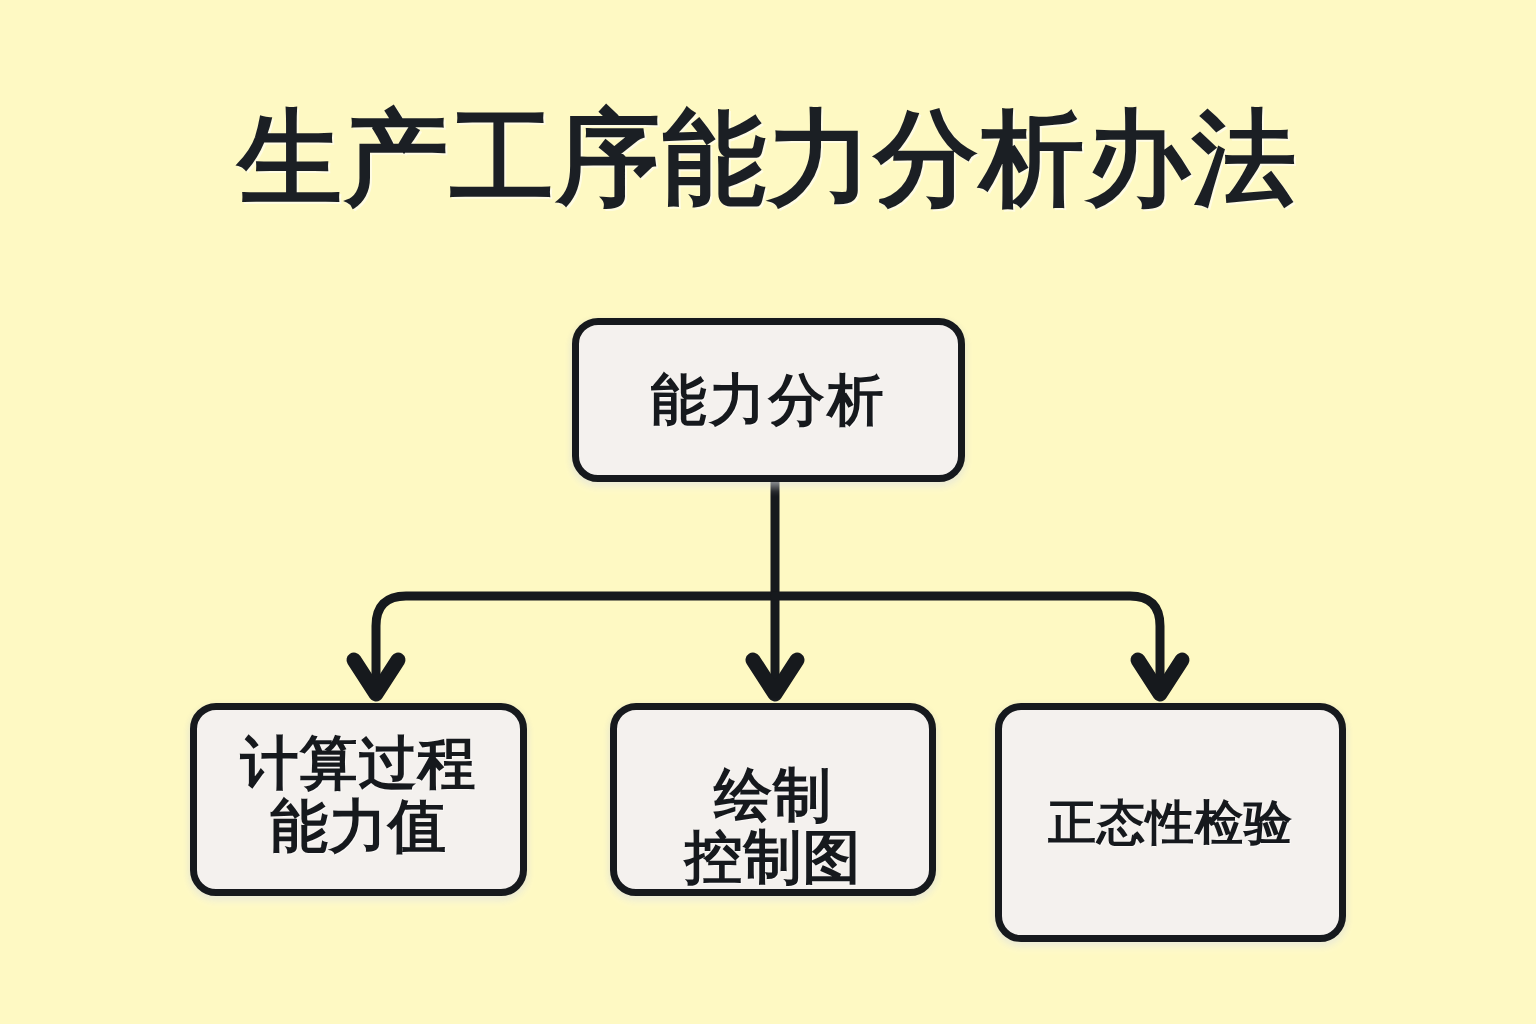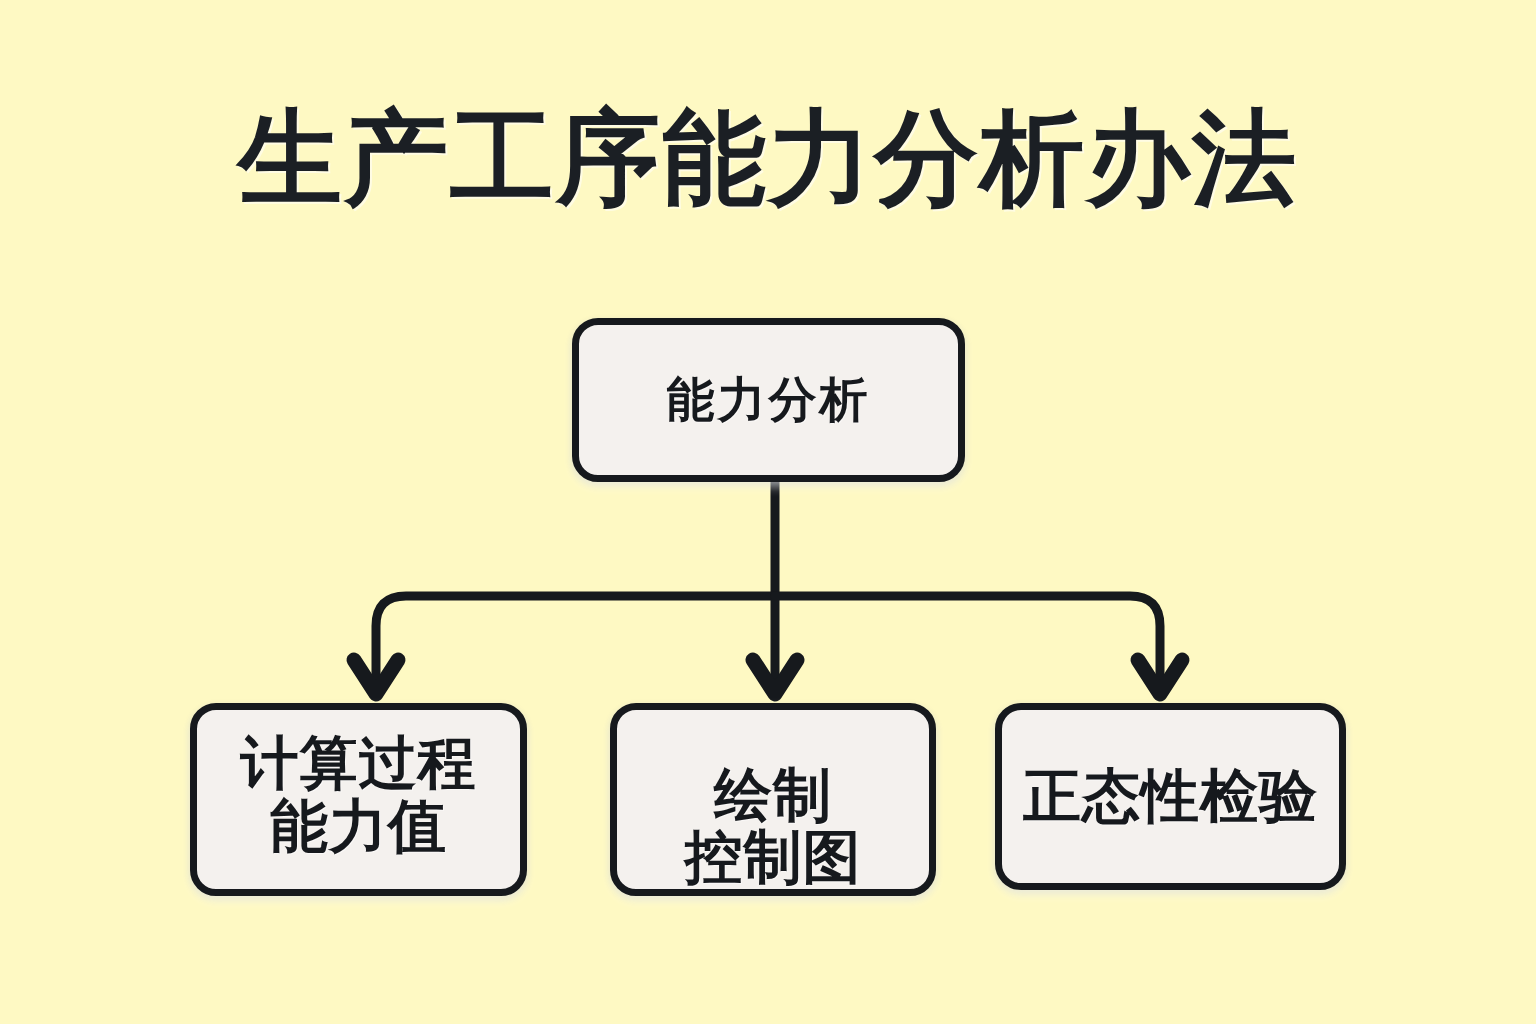--- a/index.html
+++ b/index.html
@@ -55,21 +55,21 @@
     line-height: 1.08;
     white-space: pre-line;
     text-shadow: 1px 1px 0 rgba(255,255,255,0.5);
   }
 
   #node-root {
     left: 572px;
     top: 318px;
     width: 393px;
     height: 164px;
-    font-size: 48px;
+    font-size: 56px;
     letter-spacing: 3px;
   }
   #node-child-0 {
     left: 190px;
     top: 703px;
     width: 337px;
     height: 193px;
     font-size: 58px;
     letter-spacing: 1px;
     font-family: Liberation Mono, monospace;
@@ -80,22 +80,22 @@
     width: 326px;
     height: 193px;
     font-size: 58px;
     letter-spacing: 1px;
     align-items: flex-end;
   }
   #node-child-2 {
     left: 995px;
     top: 703px;
     width: 351px;
-    height: 187px;
-    font-size: 58px;
+    height: 239px;
+    font-size: 48px;
     letter-spacing: 1px;
   }
 
   
   #connectors {
     position: absolute;
     left: 0;
     top: 0;
     width: 1536px;
     height: 1024px;

